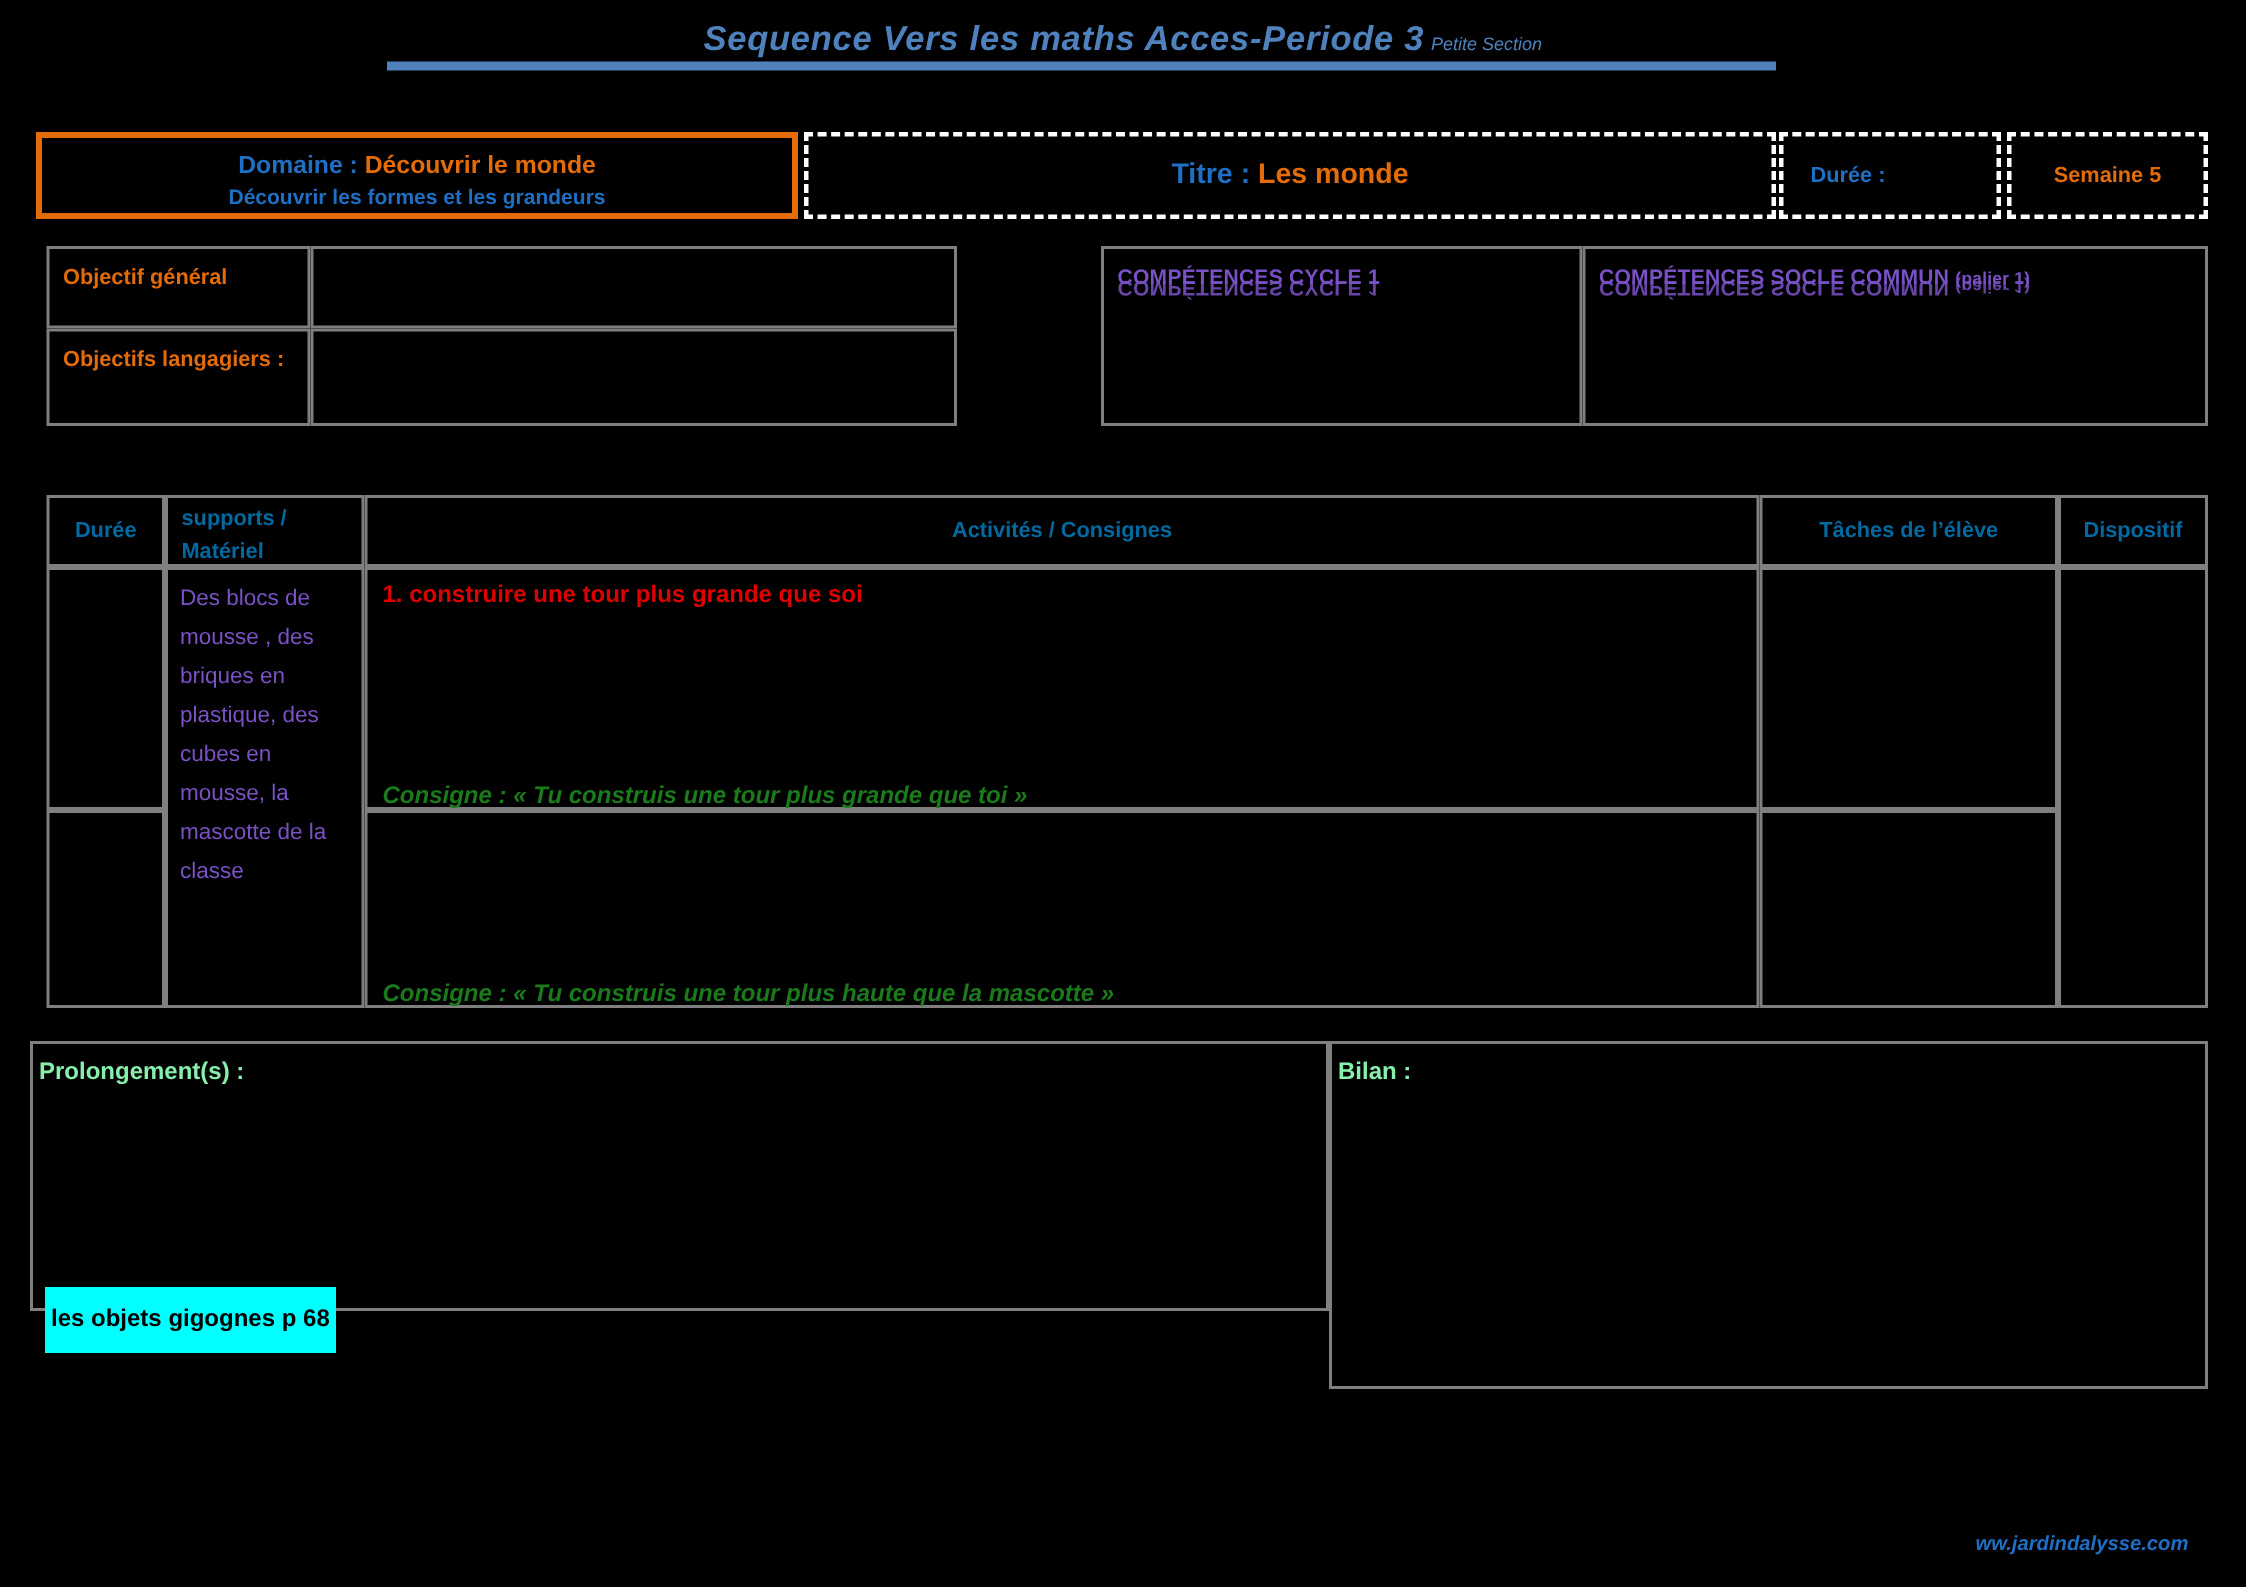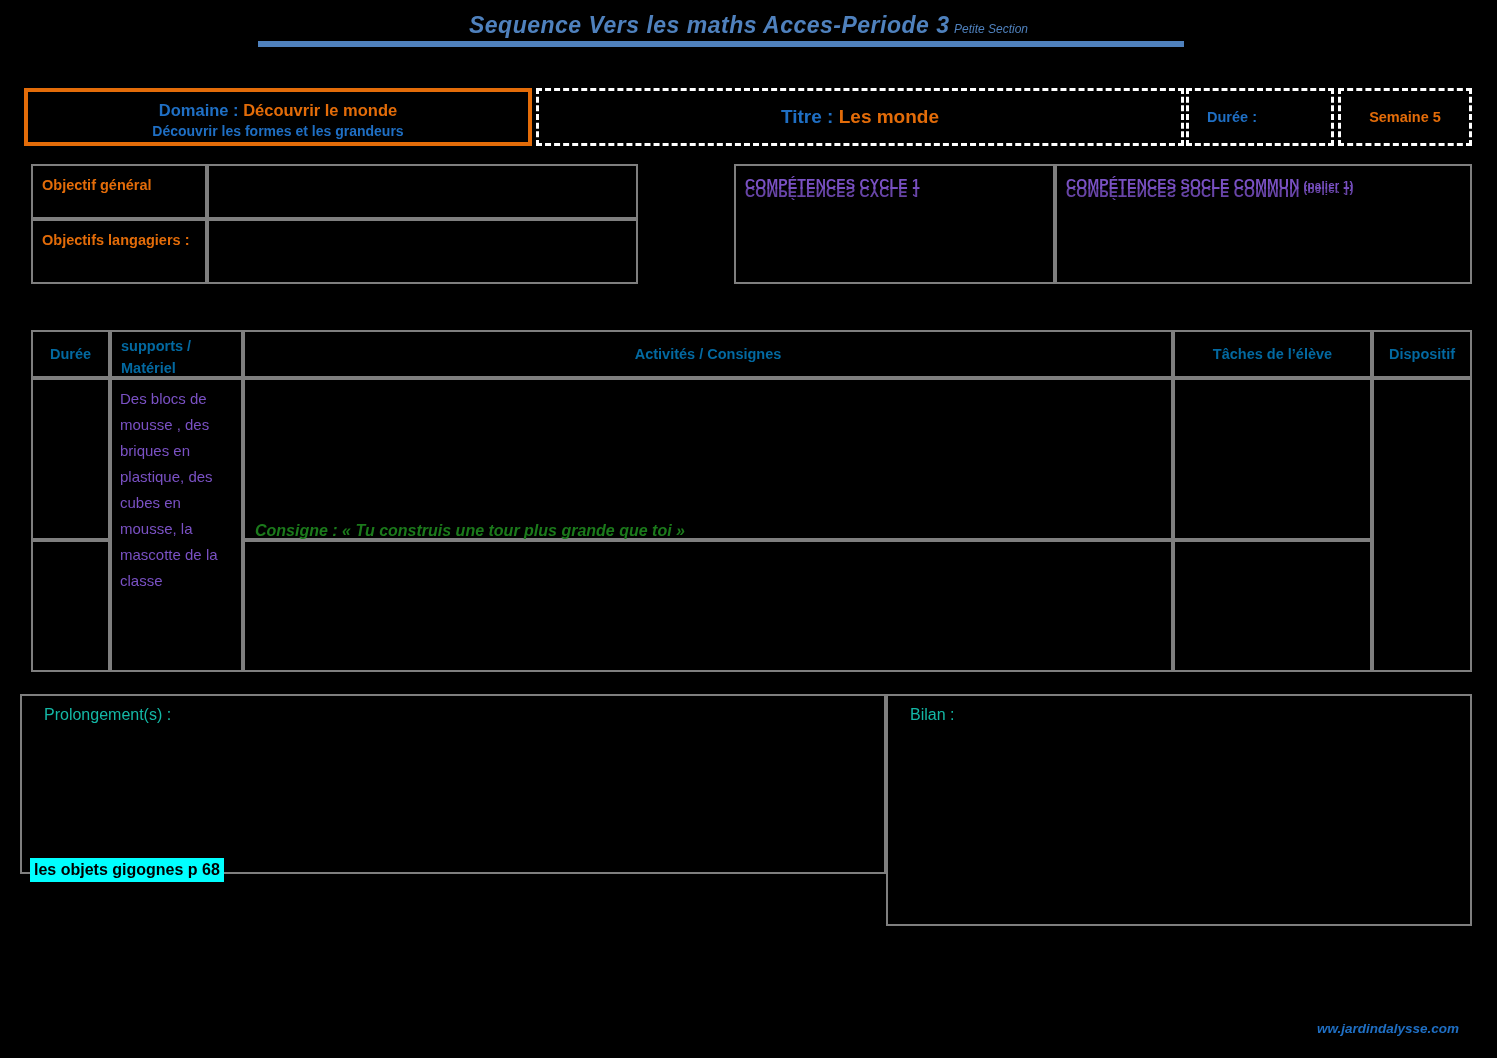--- a/index.html
+++ b/index.html
@@ -147,30 +147,30 @@
   .act-title { color: #e00000; font-size: 16px; font-weight: bold; }
   .act-consigne {
     position: absolute; left: 10px; bottom: 6px;
     color: #1b7a1b; font-size: 16px; font-style: italic; font-weight: bold;
   }
 
   
   #prolong-box { left: 20px;  top: 694px; width: 866px; height: 180px; }
   #bilan-box   { left: 886px; top: 694px; width: 586px; height: 232px; }
   .bot-label {
-    color: #14b8a6; font-size: 16px; font-weight: normal;
-    padding: 10px 0 0 22px;
+    color: #86efac; font-size: 16px; font-weight: bold;
+    padding: 10px 0 0 4px;
   }
   #gigognes {
     position: absolute;
     left: 30px; top: 858px;
     background: #00ffff;
     color: #000000;
     font-size: 16px; font-weight: bold;
-    padding: 2px 4px;
+    padding: 12px 4px;
     line-height: 20px;
   }
 
   #footer-url {
     position: absolute;
     right: 38px; bottom: 22px;
     color: #1f6fc4; font-size: 13.5px; font-style: italic; font-weight: bold;
   }
 </style>
 </head>
@@ -260,25 +260,27 @@
 <div class="box solid-grey" id="tbl-duree-2">
   <div class="th-txt th-left"></div>
 </div>
 
 <div class="box solid-grey" id="tbl-supp">
   <div class="supp-txt">Des blocs de mousse , des briques en plastique, des cubes en mousse, la mascotte de la classe</div>
 </div>
 
 <div class="box solid-grey" id="tbl-act-1">
   <div class="act-cell">
+    <div class="act-title">1. construire une tour plus grande que soi</div>
     <div class="act-consigne">Consigne : « Tu construis une tour plus grande que toi »</div>
   </div>
 </div>
 <div class="box solid-grey" id="tbl-act-2">
   <div class="act-cell">
+    <div class="act-consigne">Consigne : « Tu construis une tour plus haute que la mascotte »</div>
   </div>
 </div>
 
 <div class="box solid-grey" id="tbl-tache-1">
   <div class="th-txt th-left"></div>
 </div>
 <div class="box solid-grey" id="tbl-tache-2">
   <div class="th-txt th-left"></div>
 </div>
 

